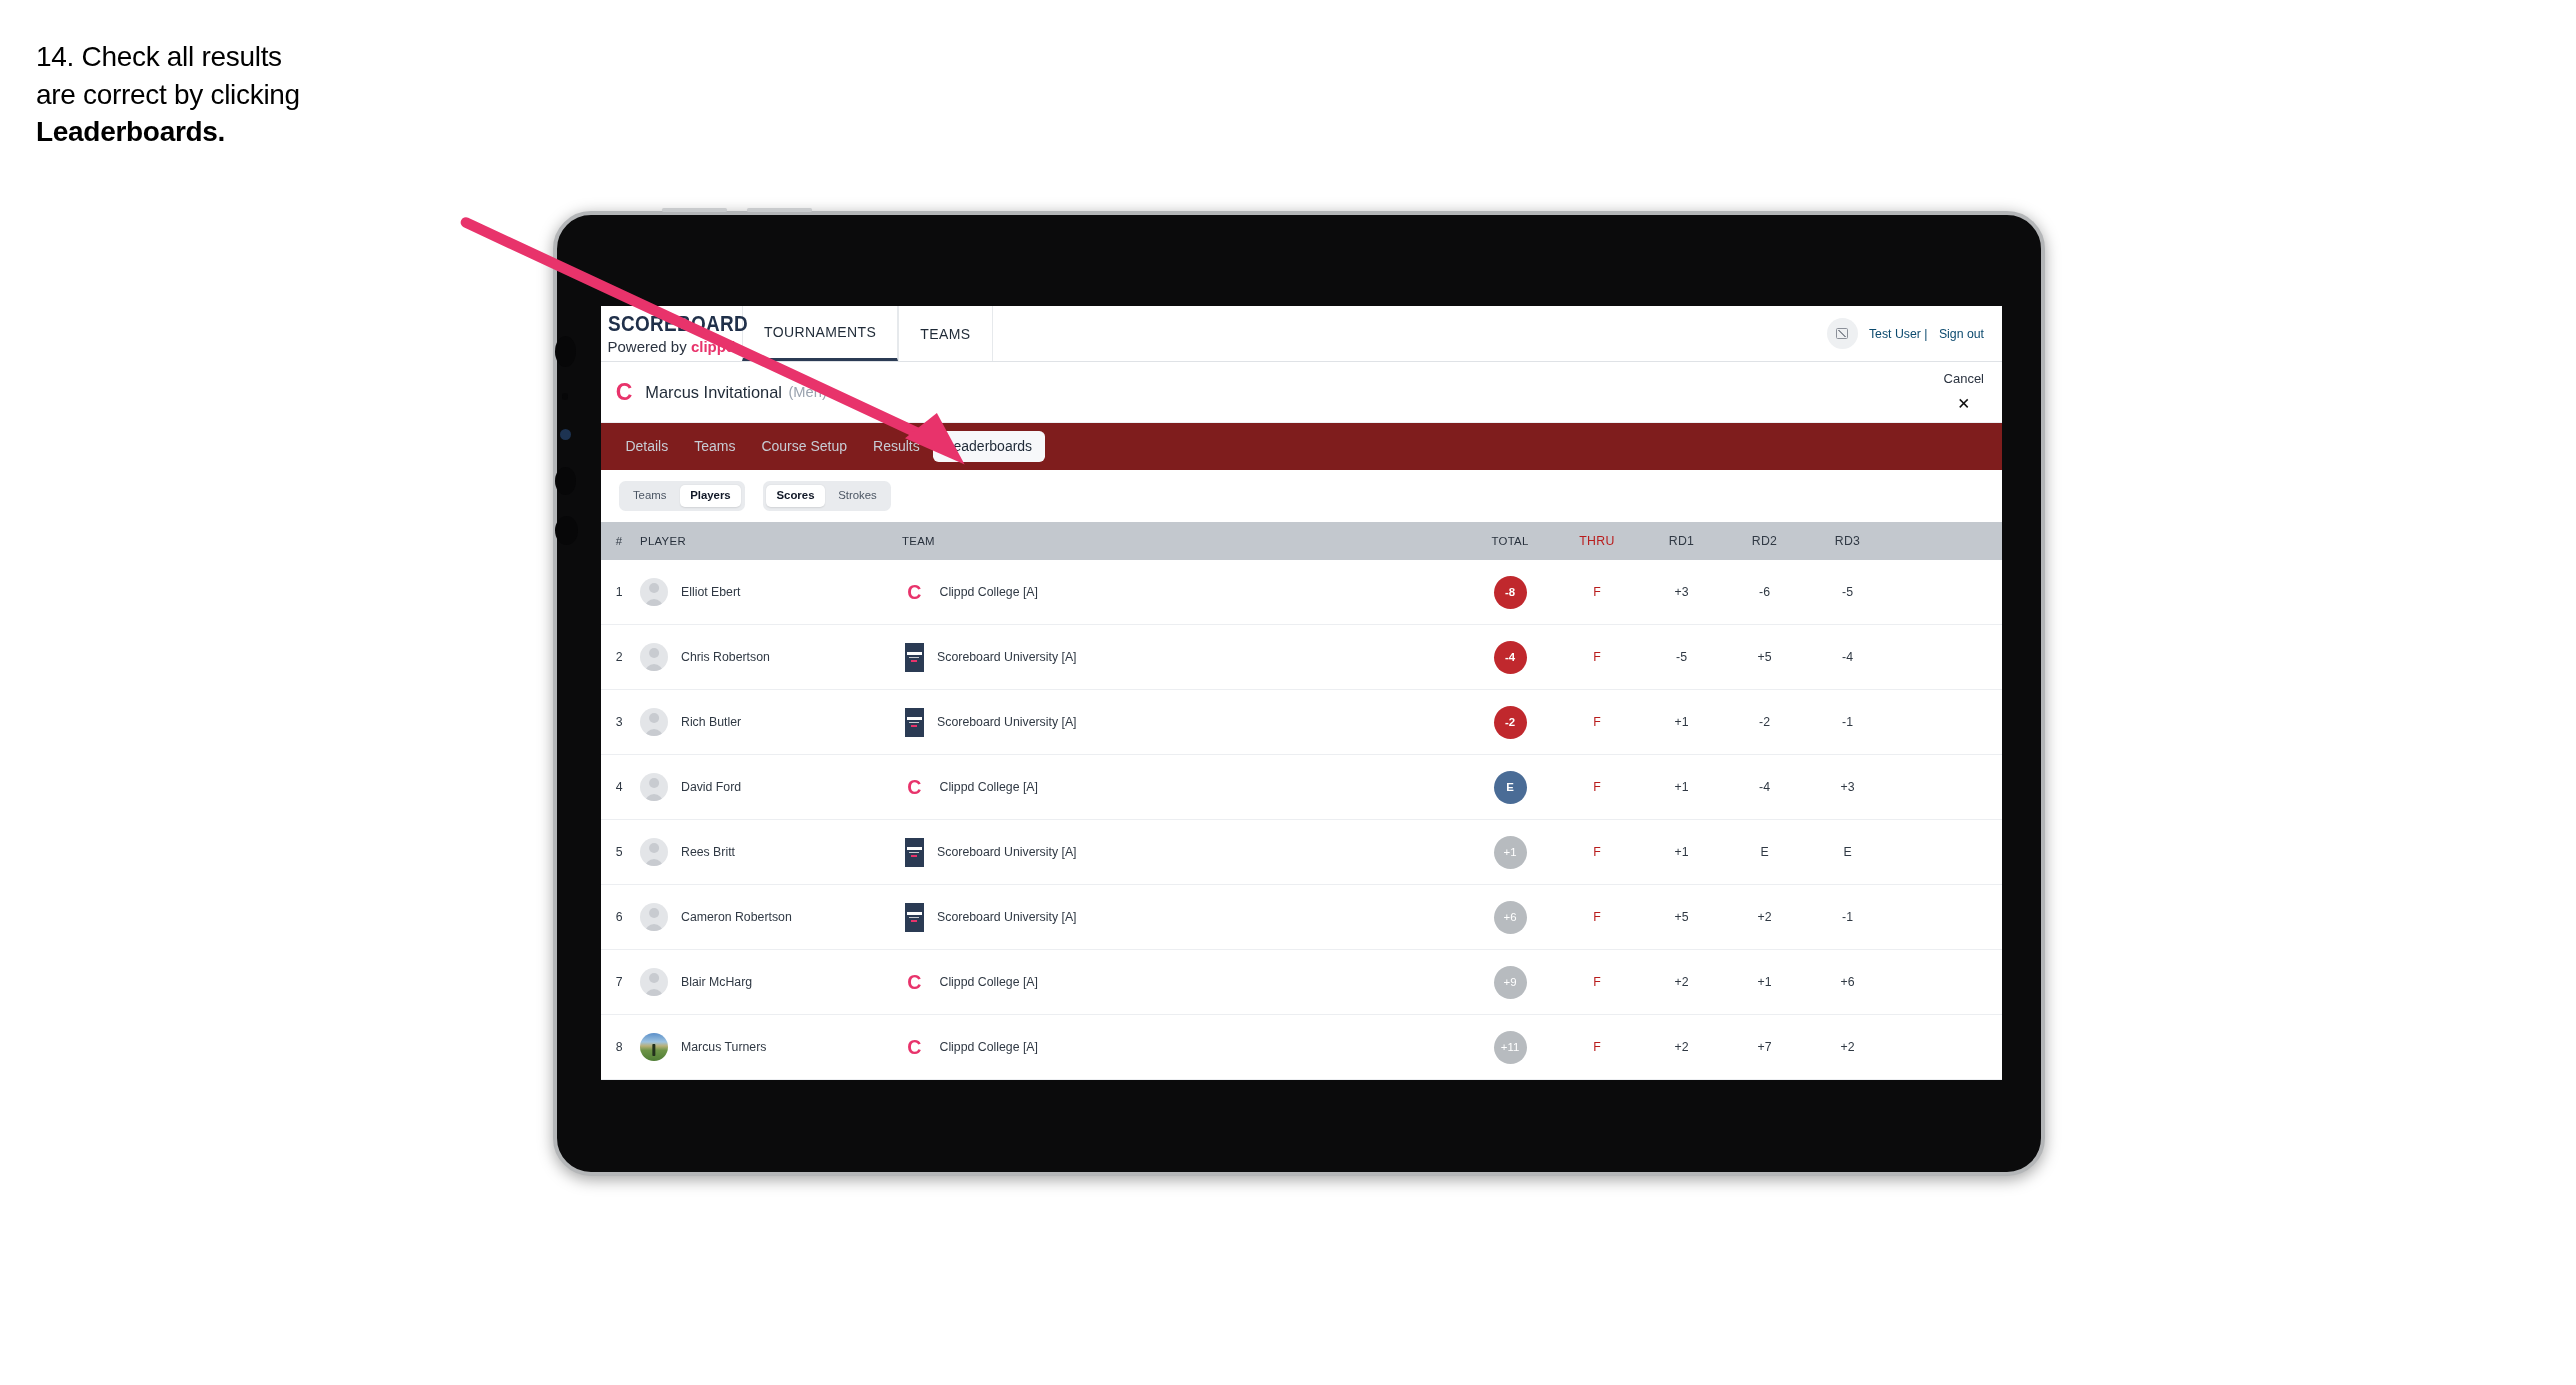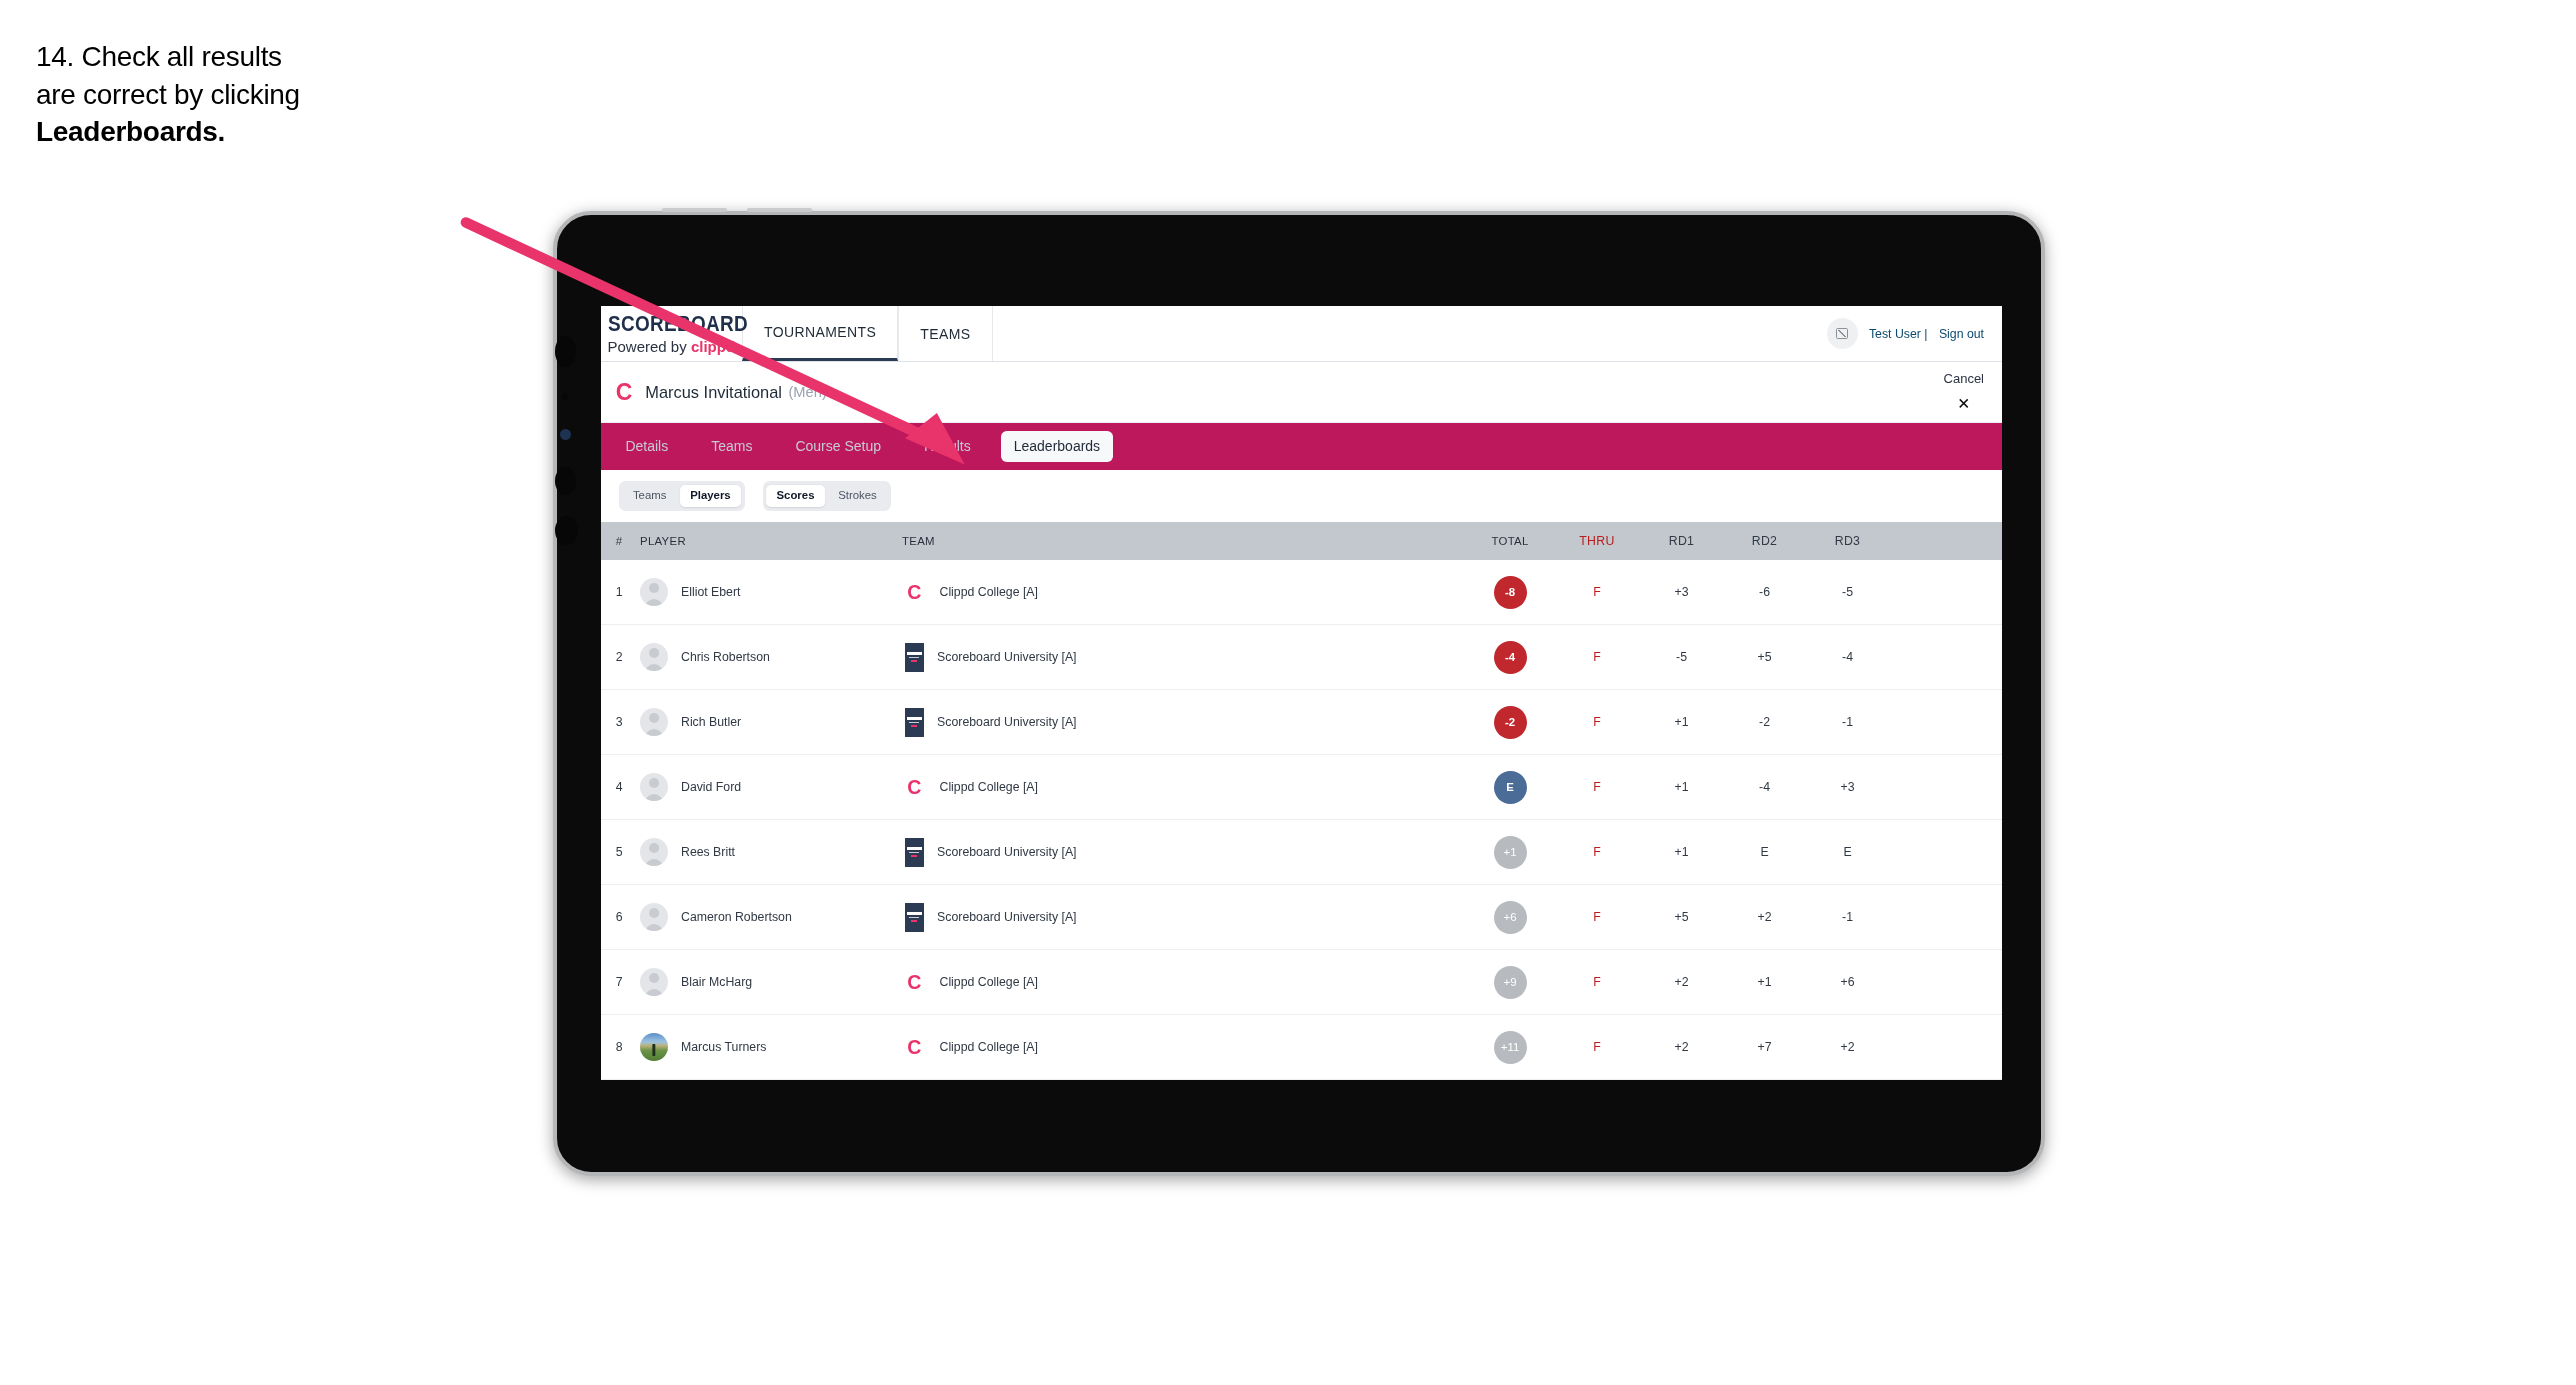--- a/index.html
+++ b/index.html
@@ -117,22 +117,22 @@
   .tourn-name { font-size: 16.4px; color: #1f2a37; }
   .tourn-gender { font-size: 14.7px; color: #9aa3af; margin-left: 6.5px; }
   .cancel-wrap {
     margin-left: auto; display: flex; align-items: center; gap: 8.2px;
     font-size: 13px; color: #2b3340; cursor: pointer; flex-direction: column;
   }
   .x-glyph { font-size: 15.5px; font-weight: 400; color: #111; }
 
   
   .tabstrip {
-    height: 47px; background: #be185d;
-    display: flex; align-items: center; gap: 17px;
+    height: 47px; background: #7f1d1d;
+    display: flex; align-items: center; gap: 0;
     padding: 0 11.4px;
   }
   .tab {
     padding: 7.4px 13px; font-size: 14px; color: #c7ccd4;
     border-radius: 5.7px; cursor: pointer; line-height: 1.1;
   }
   .tab.active { background: #f7f8fa; color: #1f2a37; }
 
   
   .toggle-row { height: 52px; display: flex; align-items: center; gap: 18px; padding: 0 18px; background:#fff; }

